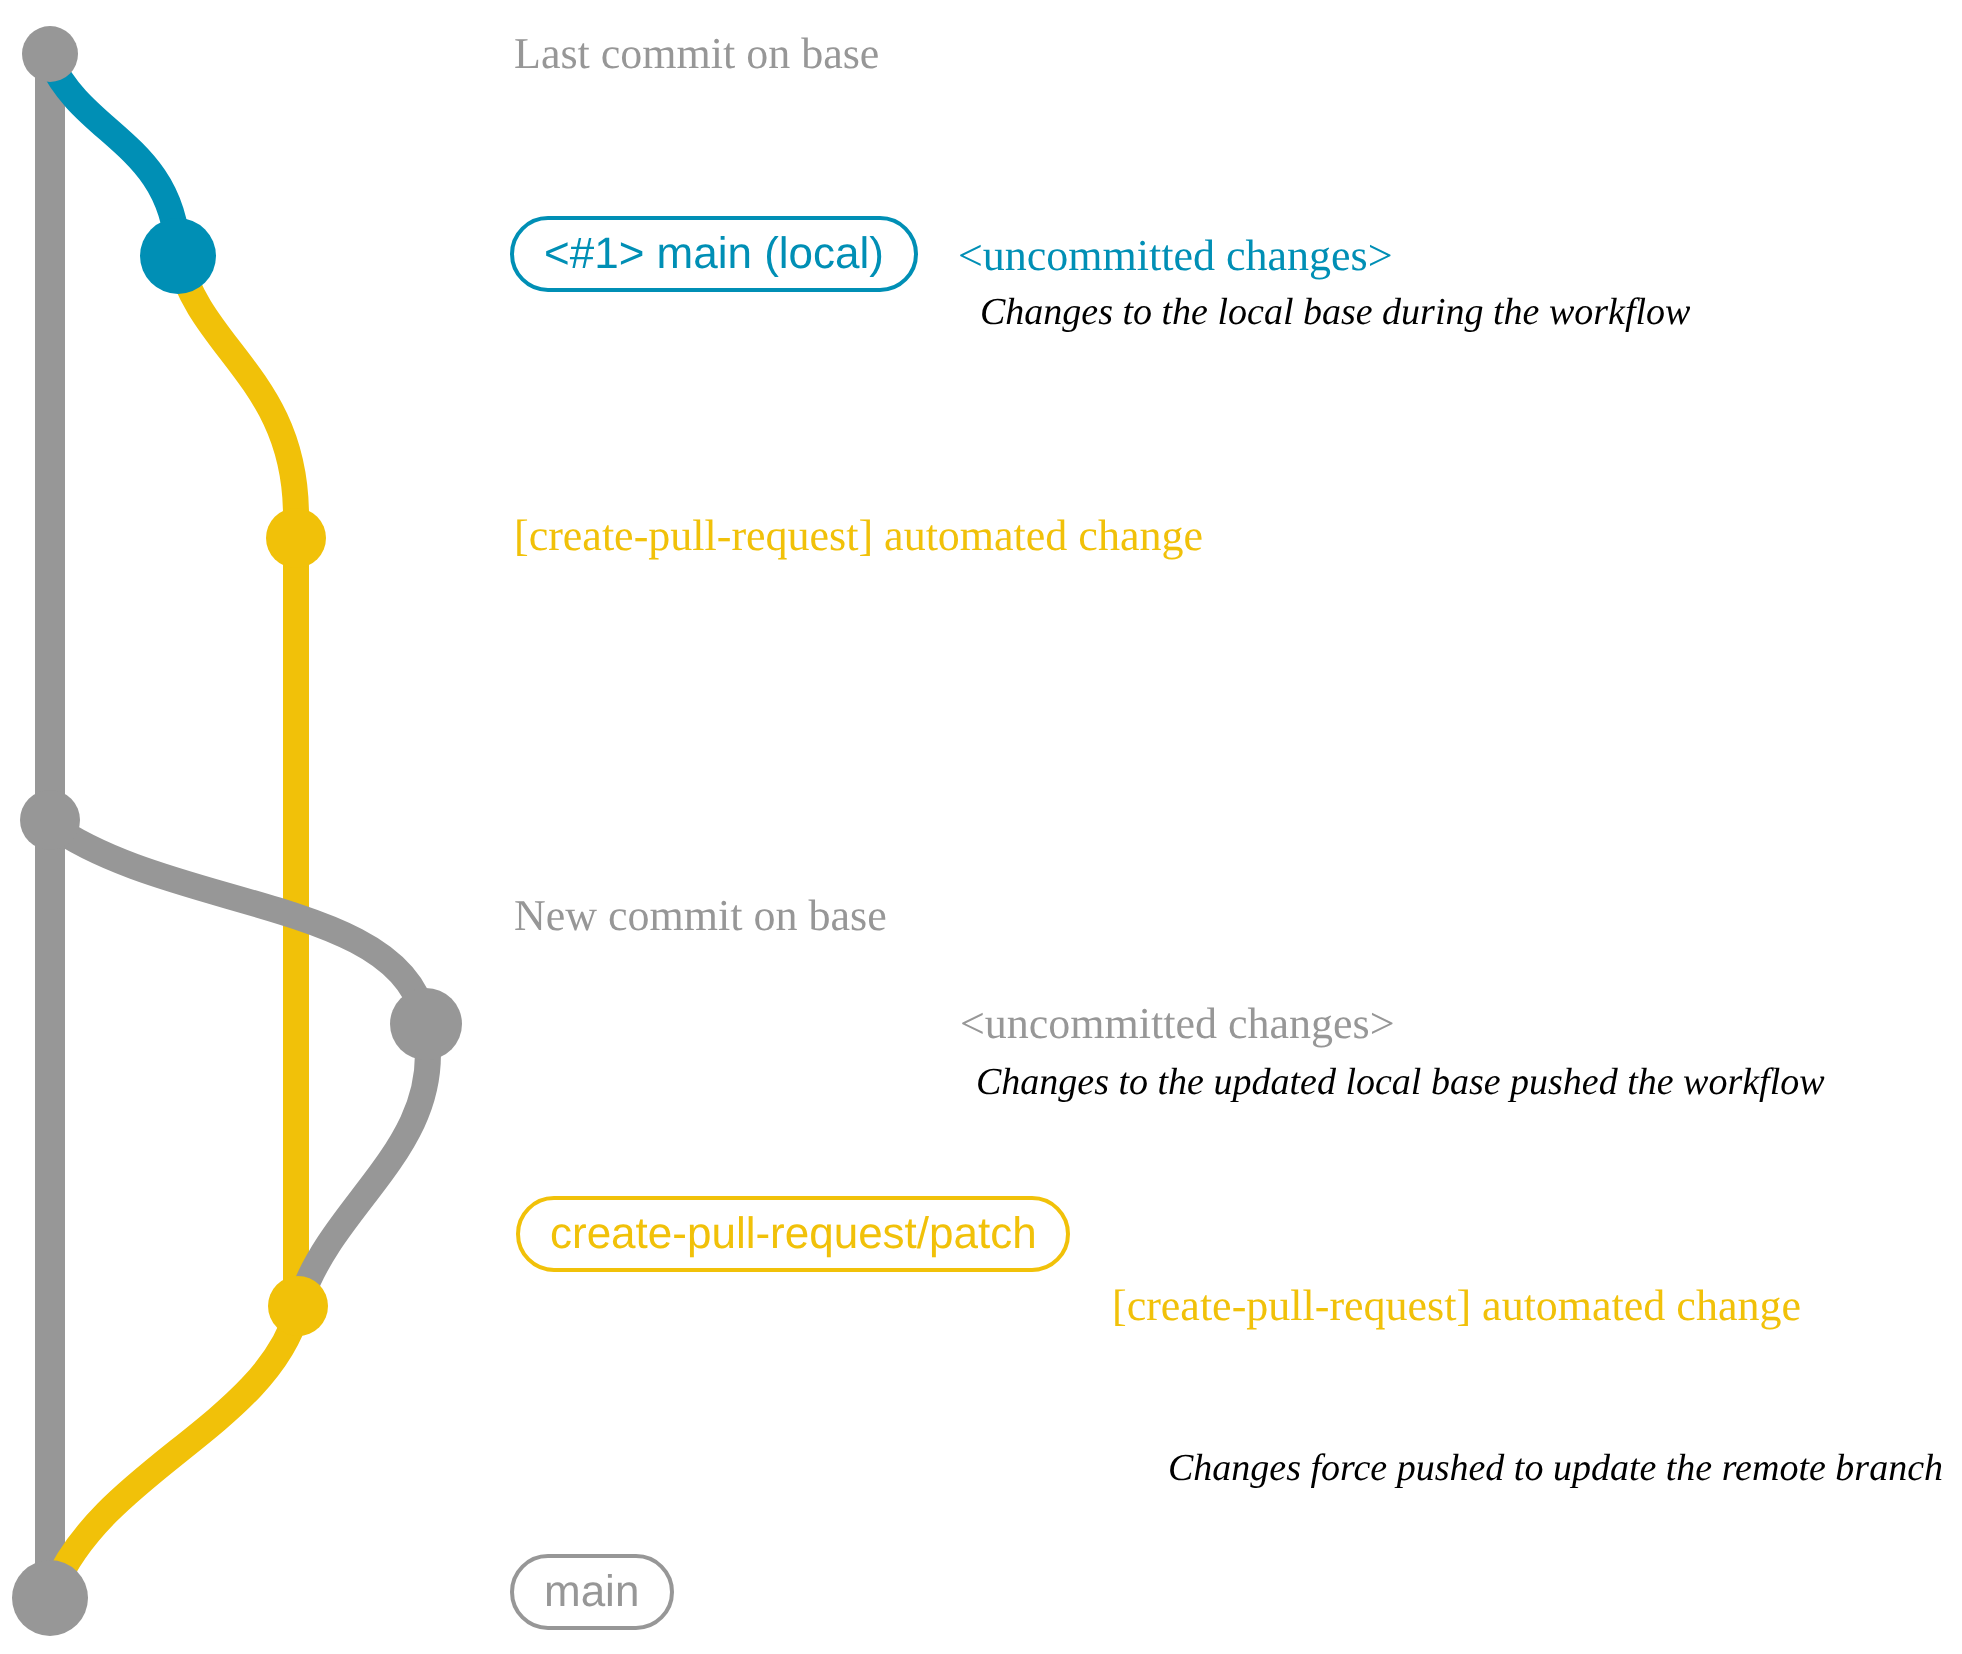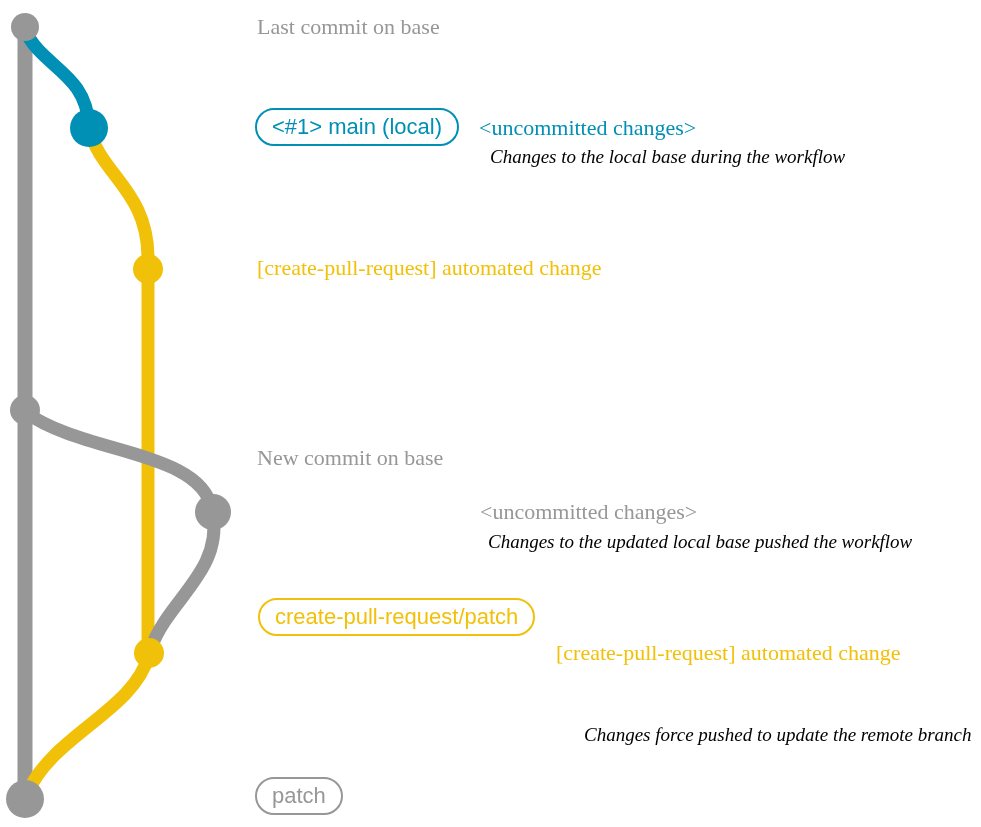--- a/index.html
+++ b/index.html
@@ -101,15 +101,15 @@
 
   <div class="txt gray" style="left:257px; top:397px;margin-top:48px;">New commit on base</div>
 
   <div class="txt gray" style="left:480px; top:499px;">&lt;uncommitted changes&gt;</div>
   <div class="note" style="left:488px; top:530px;">Changes to the updated local base pushed the workflow</div>
 
   <div class="tag yellow" style="left:258px; top:598px;">create-pull-request/patch</div>
   <div class="txt yellow" style="left:556px; top:640px;">[create-pull-request] automated change</div>
   <div class="note" style="left:584px; top:675px;margin-top:48px;">Changes force pushed to update the remote branch</div>
 
-  <div class="tag gray" style="left:255px; top:777px;">patch</div>
+  <div class="tag gray" style="left:255px; top:777px;">main</div>
 
 </div>
 
 </body></html>

